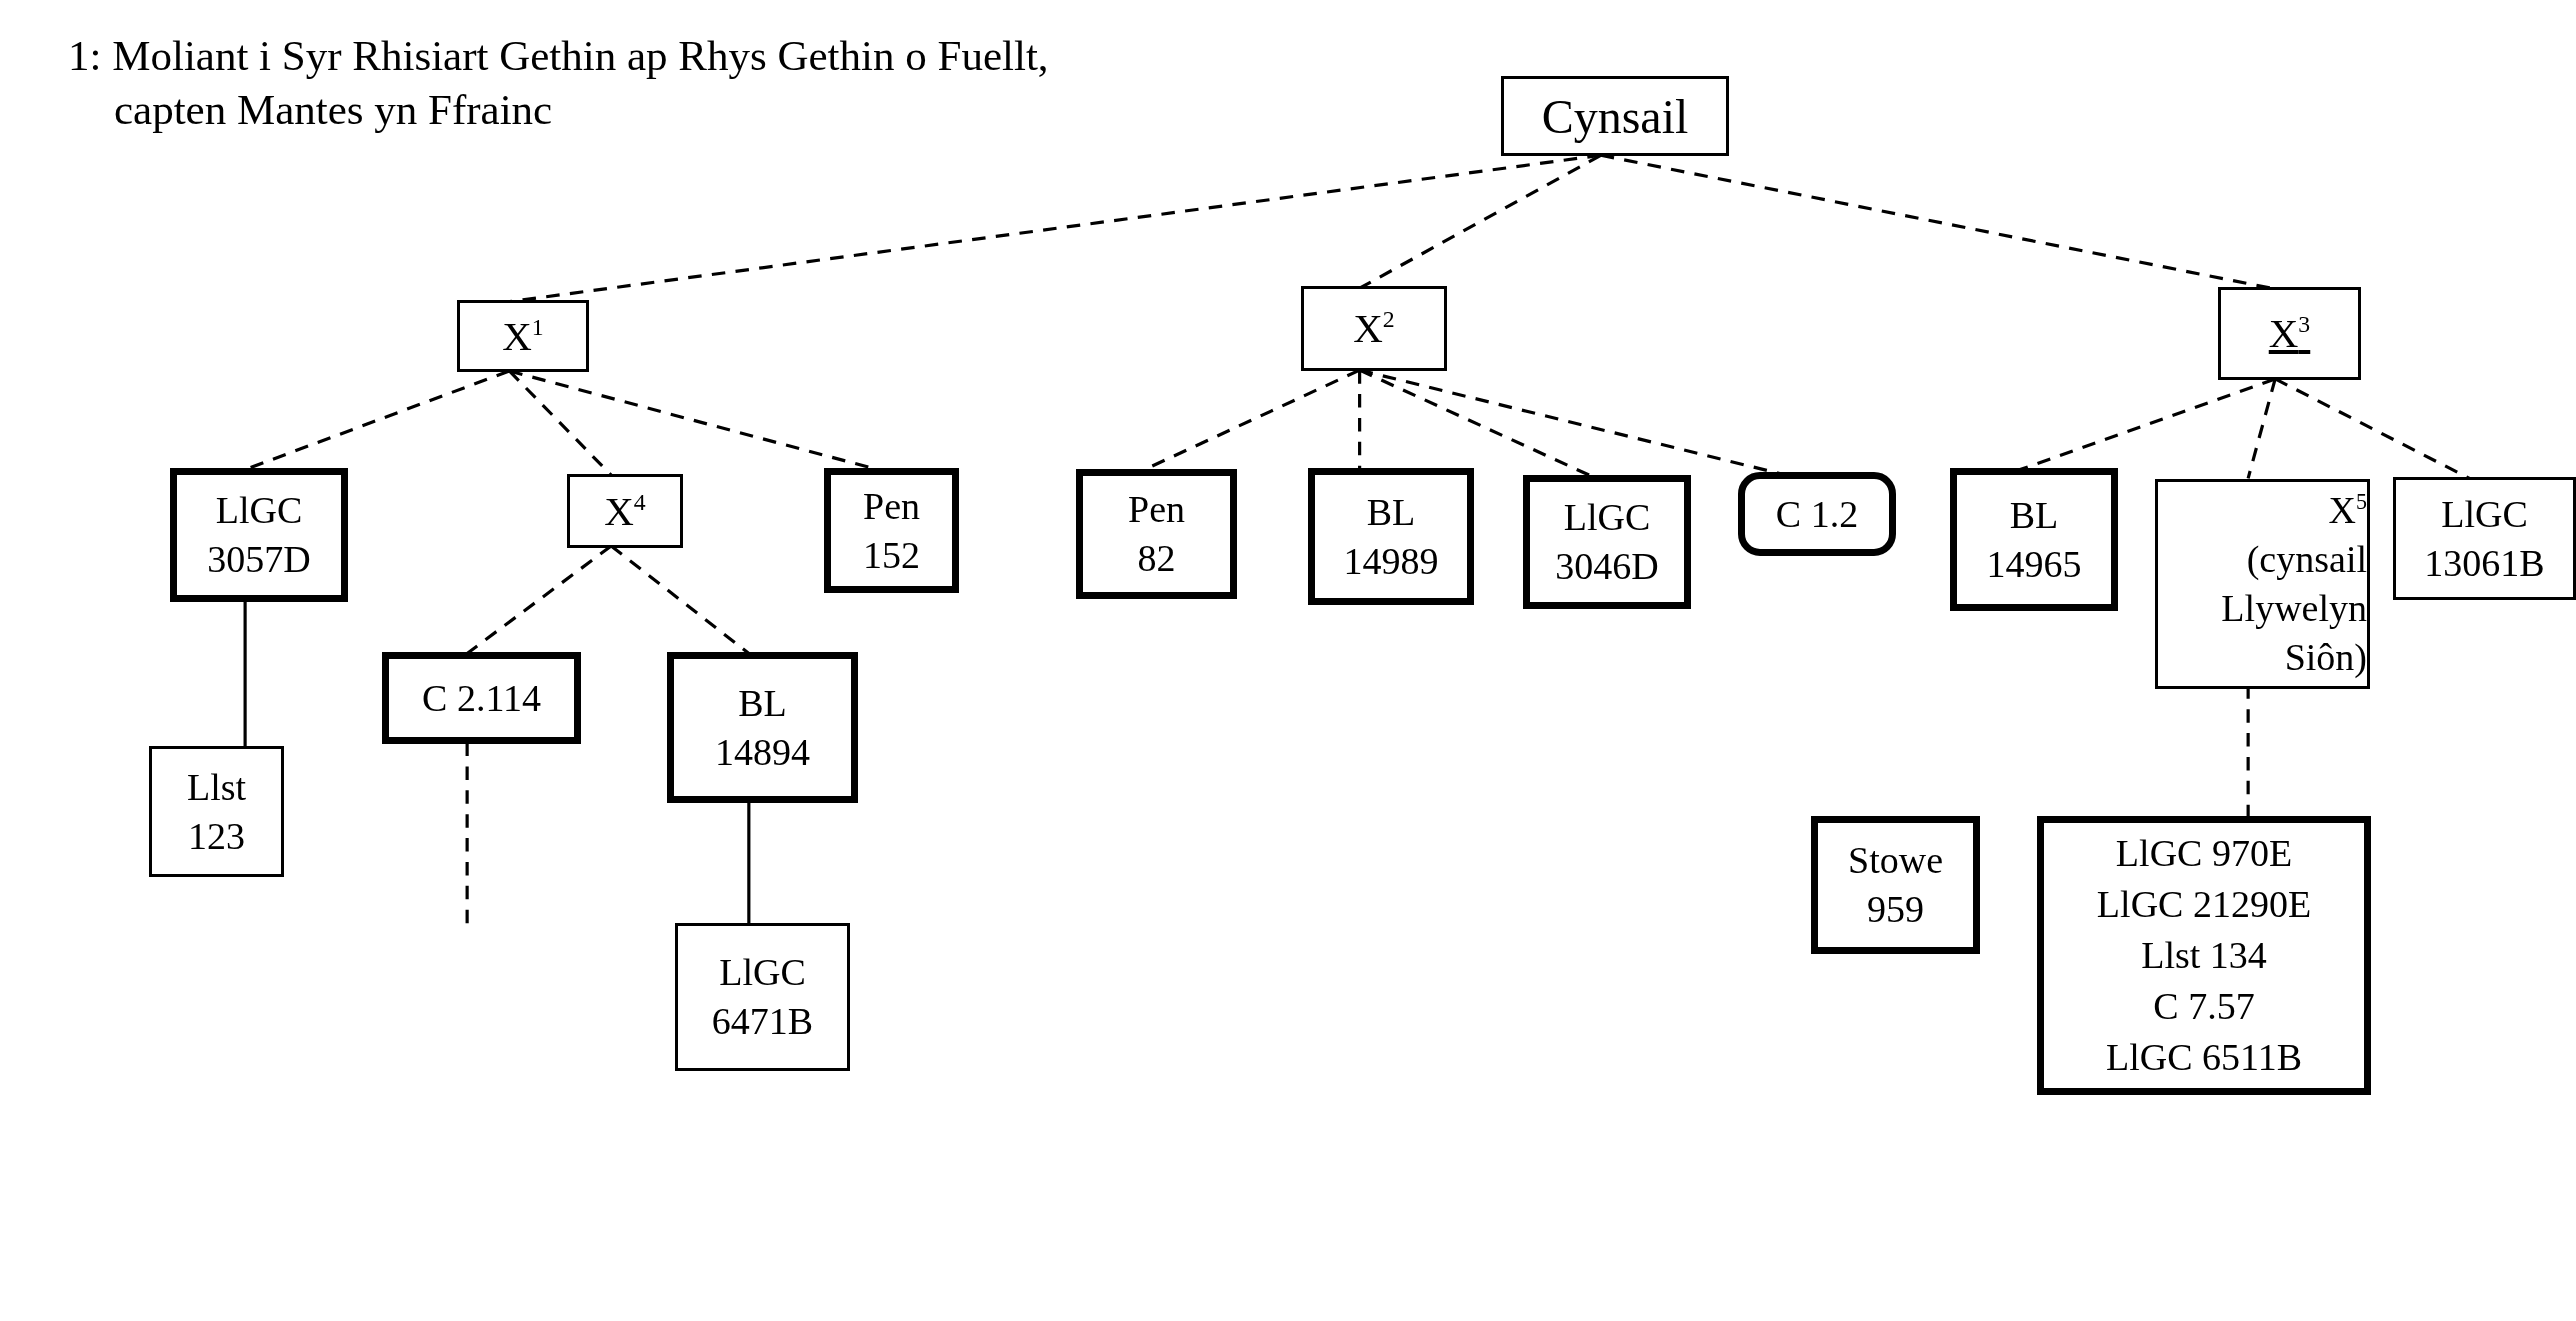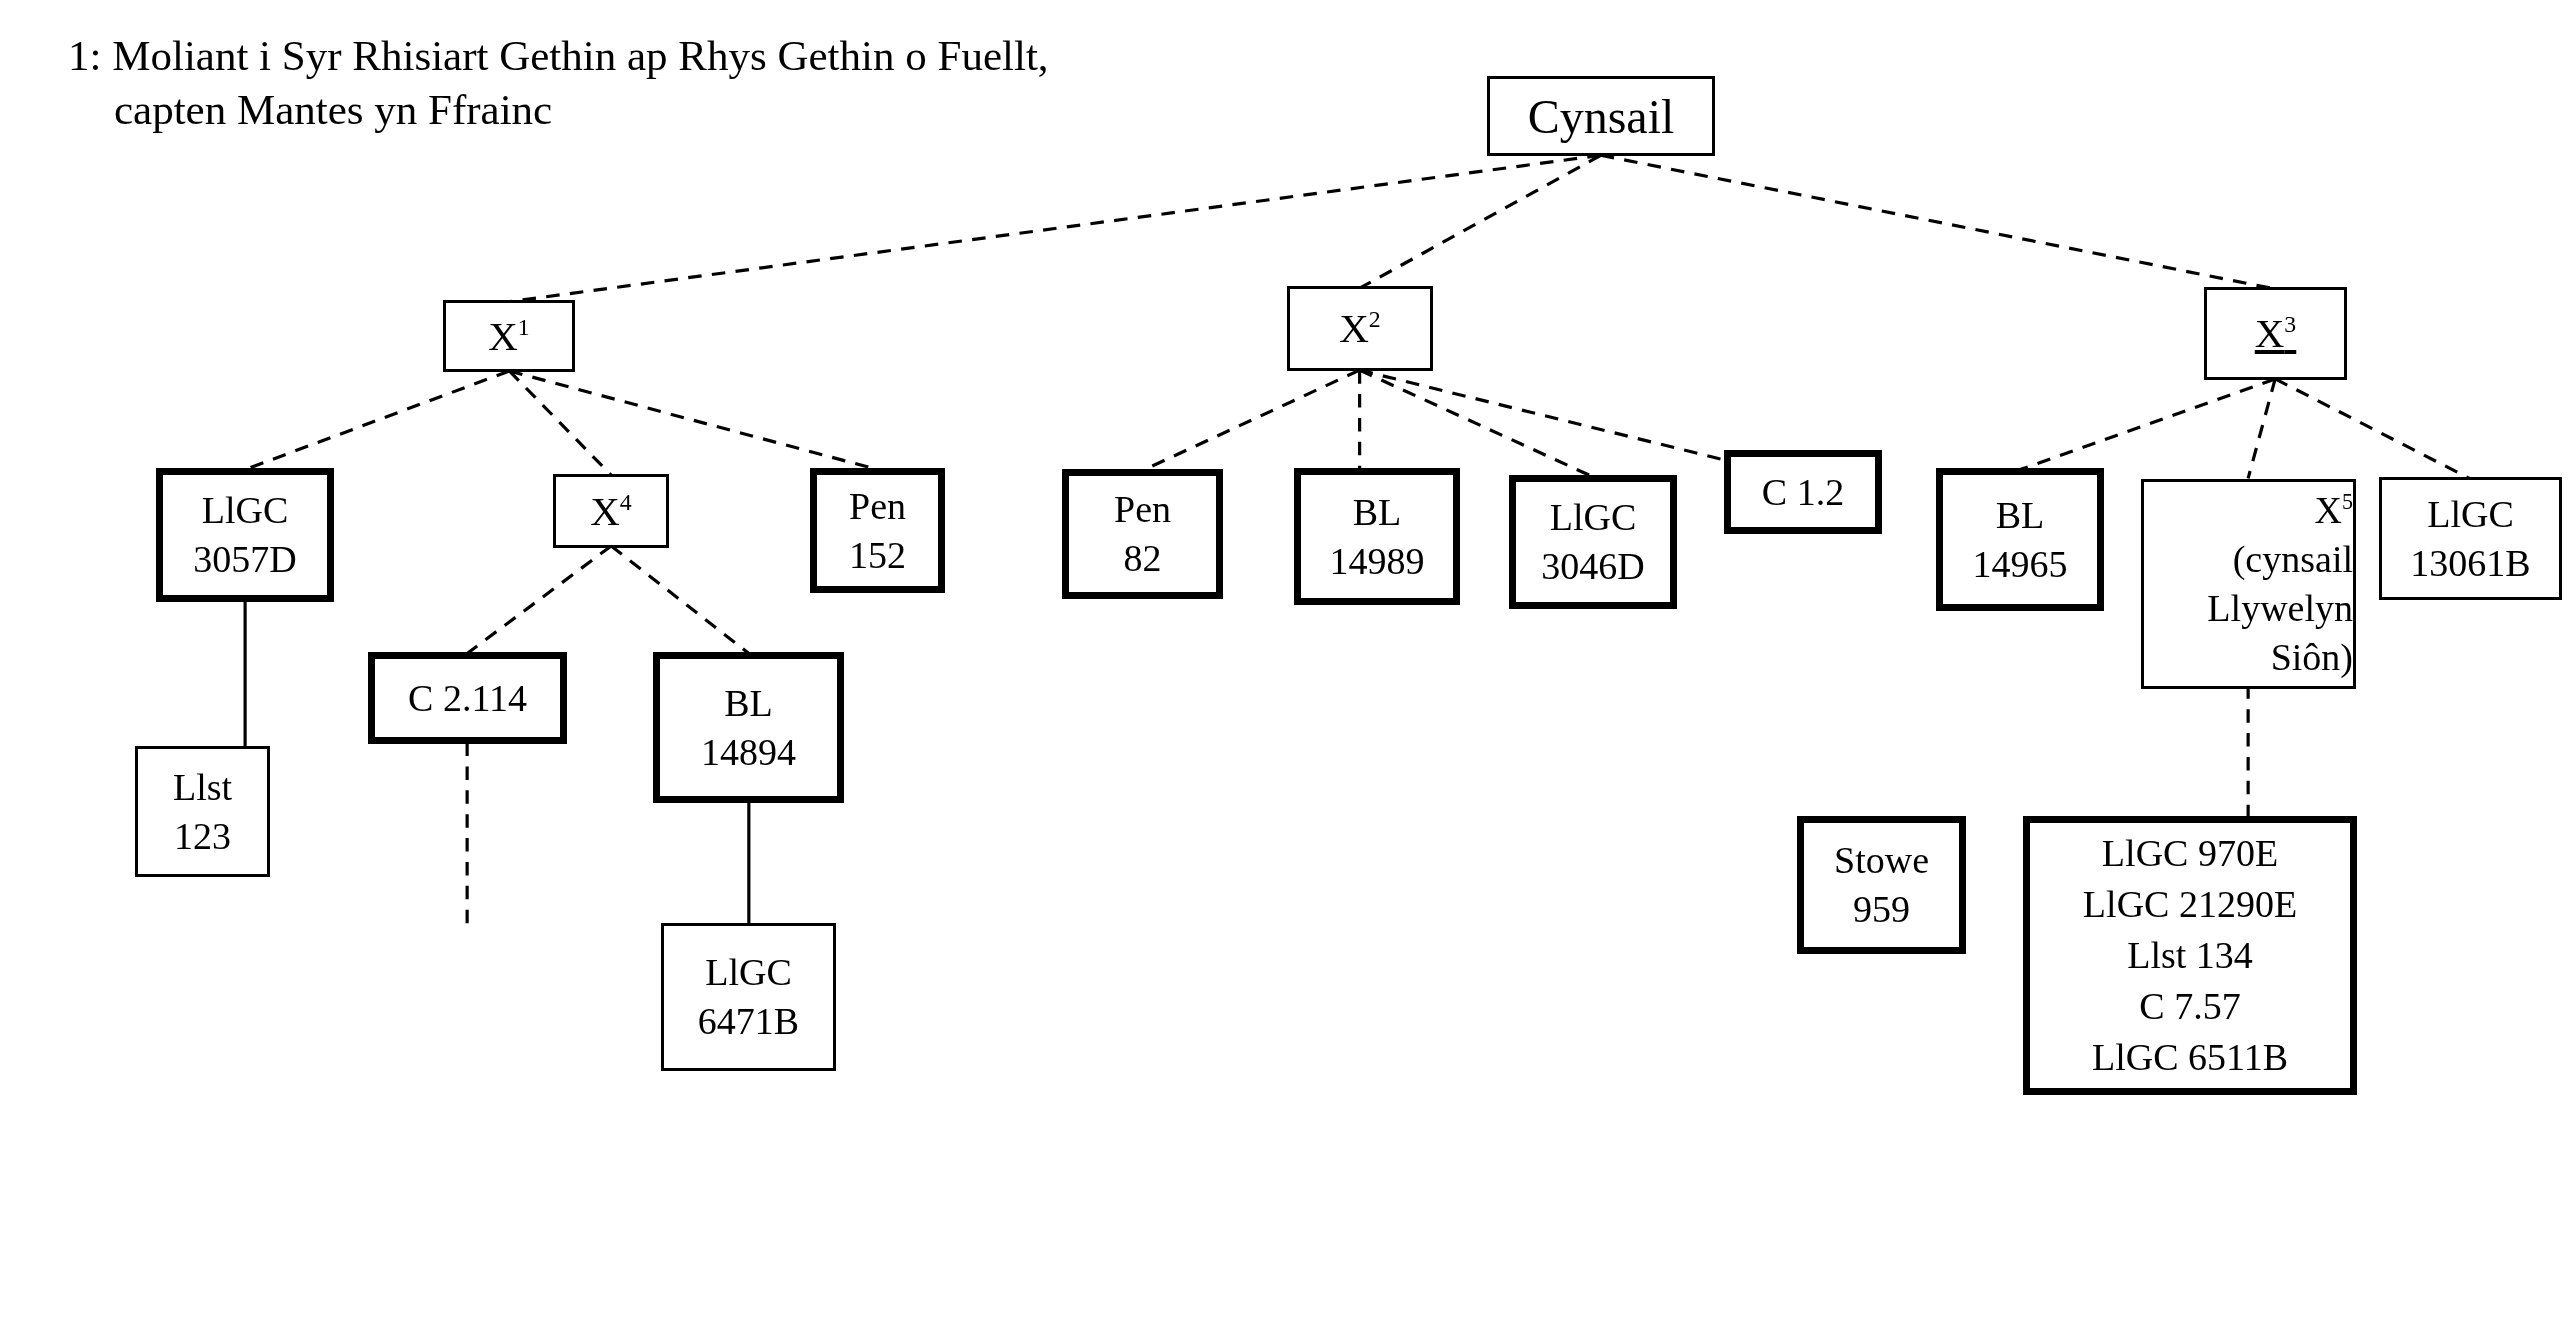--- a/index.html
+++ b/index.html
@@ -46,20 +46,21 @@
     box-sizing: border-box;
     background: #ffffff;
     display: flex;
     flex-direction: column;
     align-items: center;
     justify-content: center;
     text-align: center;
     font-size: 38px;
     line-height: 49px;
     z-index: 1;
+    margin-left: 14px;
   }
   .node.thin { border: 3.2px solid #000000; }
   .node.bold { border: 7.2px solid #000000; }
   .node .xlabel { font-size: 41px; }
   .node sup {
     font-size: 0.58em;
     vertical-align: super;
     line-height: 0;
   }
   .node-cynsail-label { font-size: 48px; }
@@ -134,21 +135,21 @@
   <div class="node bold" style="left:1294px; top:468px; width:166px; height:137px;">
     <div>BL</div>
     <div>14989</div>
   </div>
 
   <div class="node bold" style="left:1509px; top:475px; width:168px; height:134px;">
     <div>LlGC</div>
     <div>3046D</div>
   </div>
 
-  <div class="node bold" style="left:1724px; top:450px; width:158px; height:84px;">
+  <div class="node bold" style="left:1724px; top:472px; width:158px; height:84px;border-radius:22px;">
     <span>C 1.2</span>
   </div>
 
   <div class="node bold" style="left:1936px; top:468px; width:168px; height:143px;">
     <div>BL</div>
     <div>14965</div>
   </div>
 
   <div class="node thin" style="left:2141px; top:479px; width:215px; height:210px;align-items:flex-end;">
     <div><span>X</span><sup>5</sup></div>

